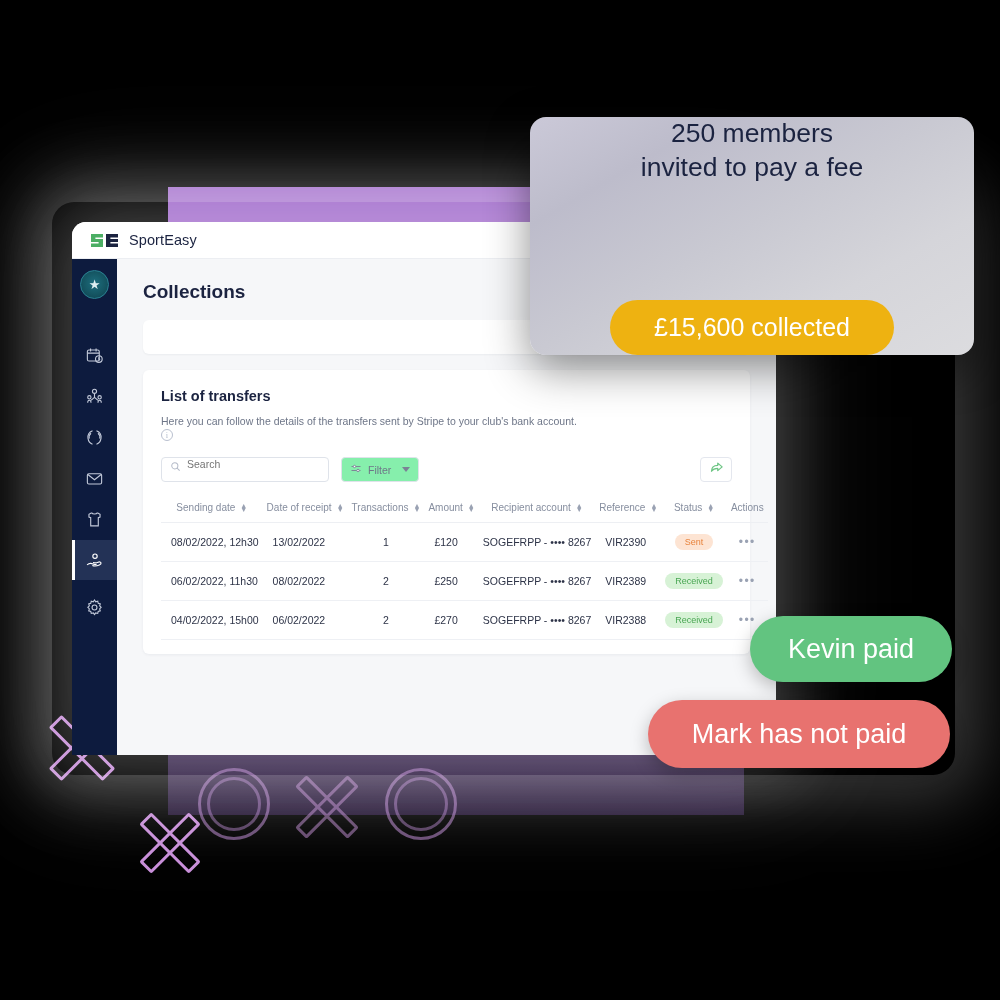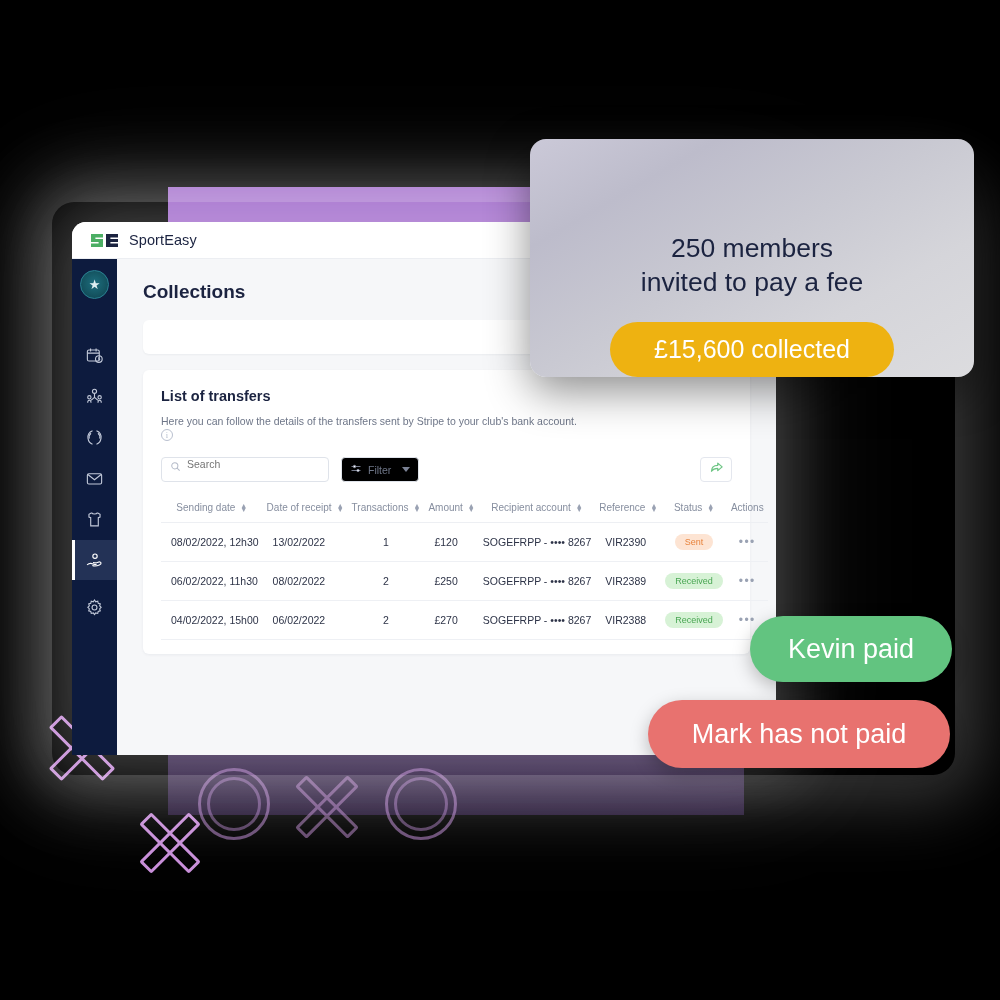--- a/index.html
+++ b/index.html
@@ -107,21 +107,21 @@
   .toolbar { display:flex; align-items:center; margin-top:16px; gap:12px; }
   .search-box {
     width:168px; height:25px; border:1px solid #dfe3ea; border-radius:4px;
     display:flex; align-items:flex-start; padding: 0 8px; gap:6px; background:#fff;
   }
   .search-box input {
     border:none; outline:none; font-size:10.5px; color:#9aa1b1; width:100%;
     font-family:"Liberation Sans", sans-serif; background:transparent;
   }
   .filter-box {
-    height:25px; border:1px solid #dfe3ea; border-radius:4px; background:#000000;
+    height:25px; border:1px solid #dfe3ea; border-radius:4px; background:#86efac;
     display:flex; align-items:center; padding:0 8px; gap:7px; min-width:78px;
     justify-content:space-between;
   }
   .filter-left { display:flex; align-items:center; gap:6px; }
   .filter-box span.lbl { font-size:10.5px; color:#6e7688; }
   .caret { width:0;height:0;border-left:4px solid transparent;border-right:4px solid transparent;border-top:5px solid #7b8295; }
   .toolbar-spacer { flex:1; }
   .export-btn {
     width:32px; height:25px; border:1px solid #e4e7ee; border-radius:4px;
     display:flex;align-items:center;justify-content:center; background:#fff;
@@ -142,25 +142,25 @@
   tbody td.left { text-align:left; padding-left:10px; }
   .badge {
     display:inline-block; padding: 3px 10px; border-radius:10px; font-size:9px;
   }
   .badge.sent { background:#fde4d3; color:#e8833c; }
   .badge.received { background:#d7f2d6; color:#49a653; }
   .dots { color:#9aa2b3; letter-spacing:1.5px; font-size:12px; }
 
   
   #stat-card {
-    position:absolute; left:530px; top:139px; width:444px; height:238px;
+    position:absolute; left:530px; top:117px; width:444px; height:238px;
     border-radius:16px;
     background: linear-gradient(150deg,#cbc9d8 0%, #bdbccb 22%, #c9c9d2 48%, #d5d5da 72%, #dcdcdf 100%);
     box-shadow: 0 14px 44px rgba(0,0,0,0.45);
-    display:flex; flex-direction:column; align-items:center; justify-content:flex-end;
+    display:flex; flex-direction:column; align-items:center; justify-content:space-between;
   }
   #stat-card .headline {
     font-size:26.5px; color:#1b2340; text-align:center; line-height:1.28; font-weight:400;
   }
   #stat-pill {
     margin-top:22px; background:#eeb211; border-radius:32px;
     padding: 13px 44px; color:#fff; font-size:25px; white-space:nowrap;
   }
 
   

